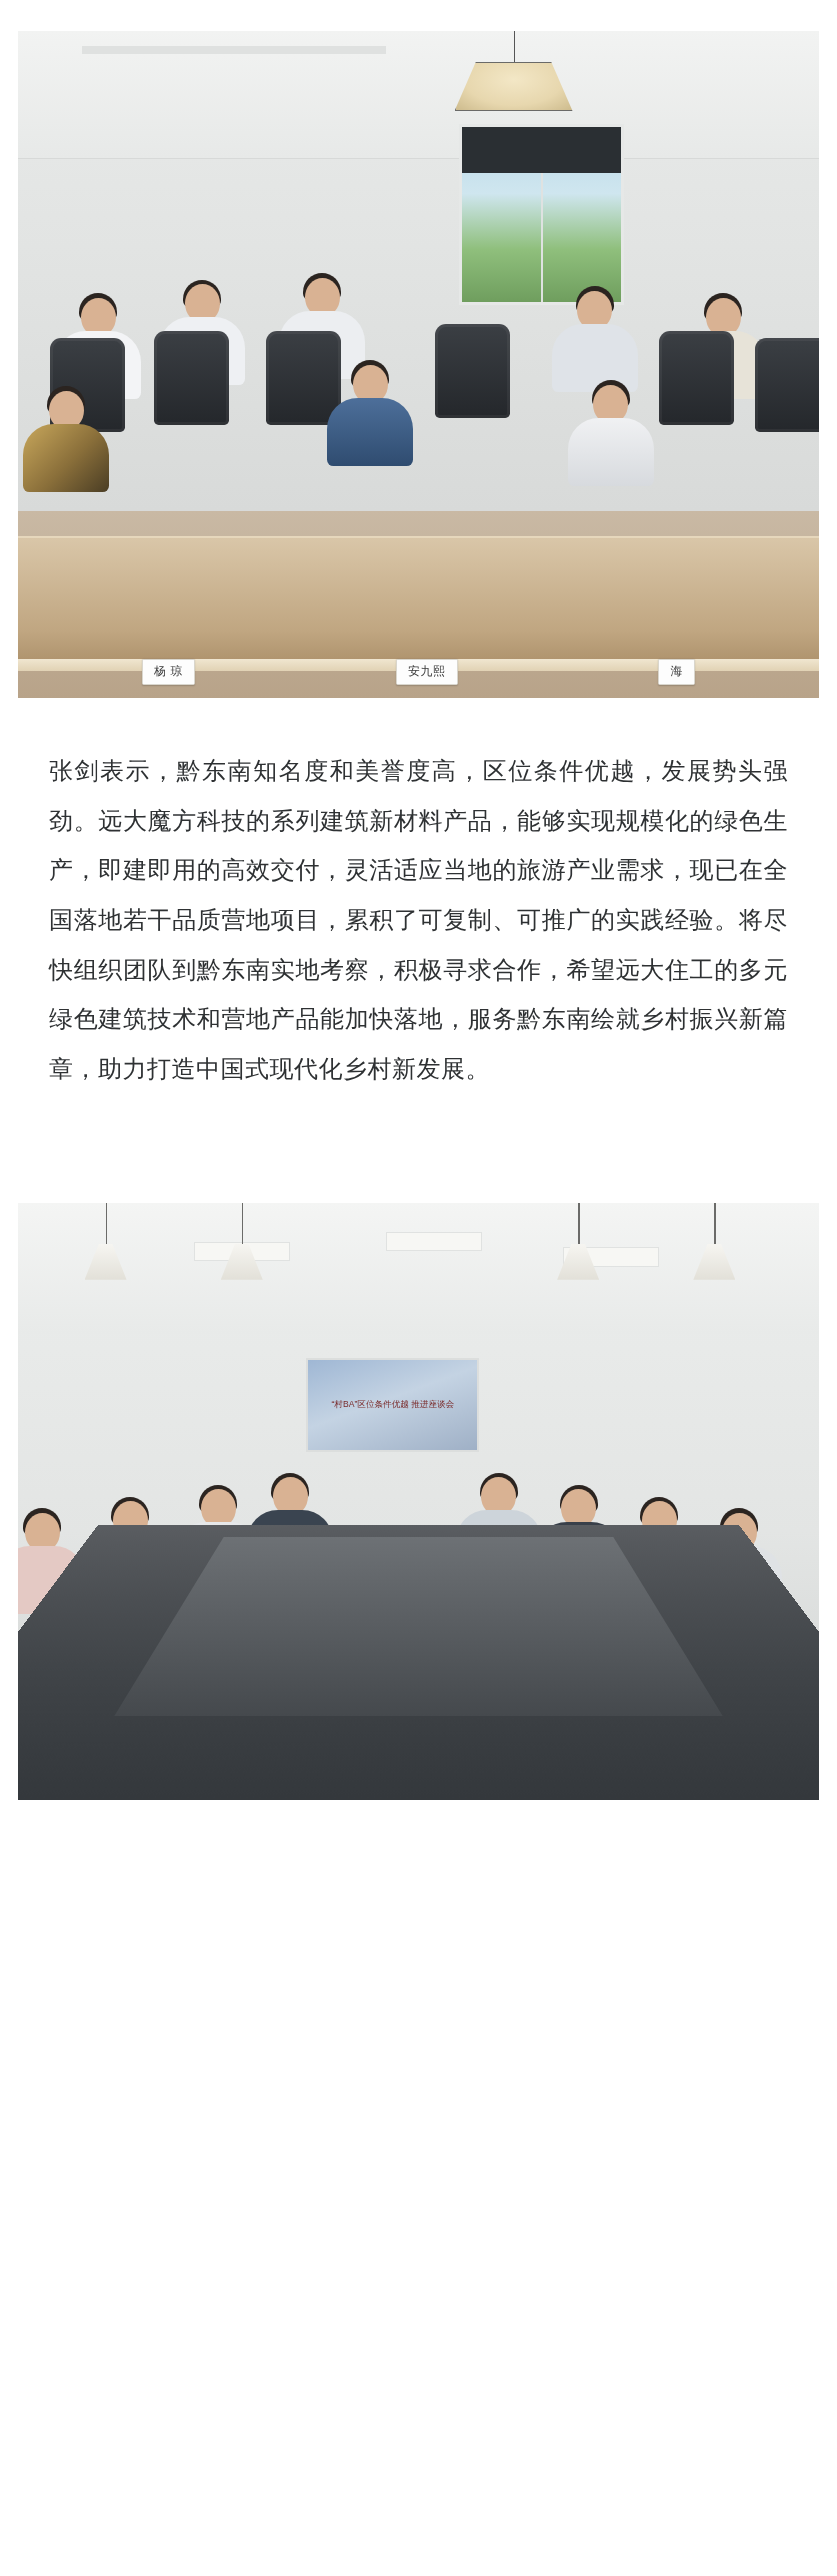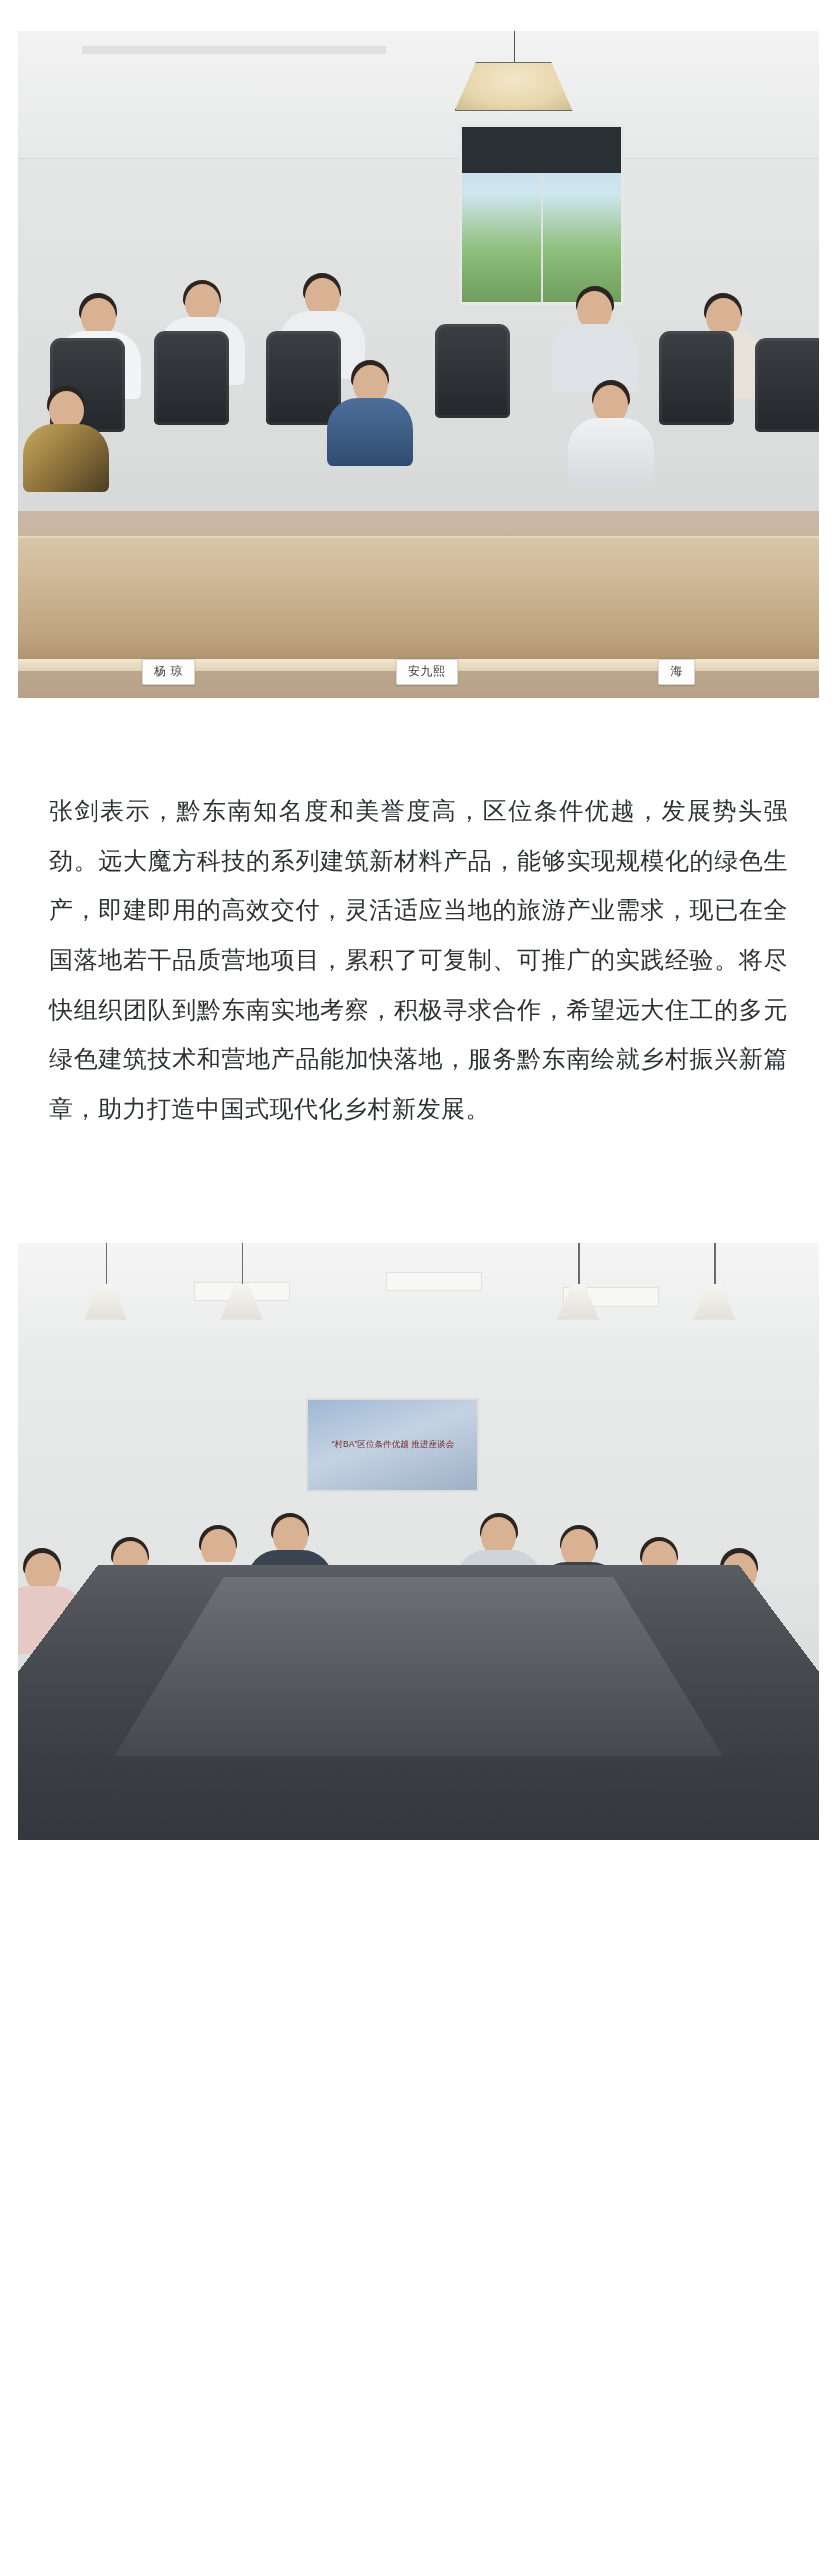--- a/index.html
+++ b/index.html
@@ -252,21 +252,21 @@
     clip-path: polygon(18% 0%, 82% 0%, 100% 100%, 0% 100%);
   }
   .r2-floor {
     position: absolute;
     left: 0; right: 0; bottom: 0; height: 16%;
     background: linear-gradient(180deg, #cfc6bb 0%, #b9ae9f 100%);
   }
 
   
   .article {
-    padding: 88px 49px 68px 49px;
+    padding: 48px 49px 68px 49px;
     box-sizing: border-box;
   }
   .article p {
     margin: 0;
     font-family: "Liberation Sans", sans-serif;
     font-size: 24px;
     line-height: 2.07;
     color: #2e3133;
     letter-spacing: 0.5px;
     text-align: justify;

